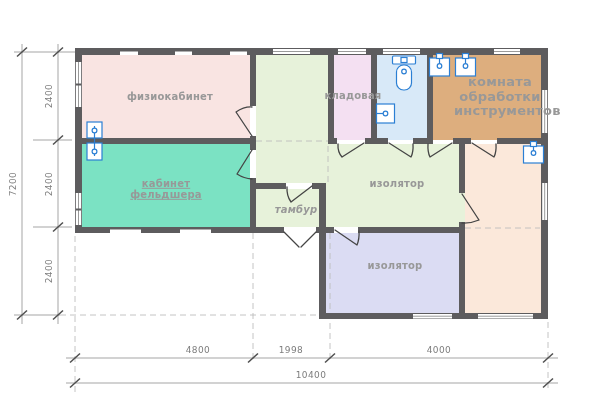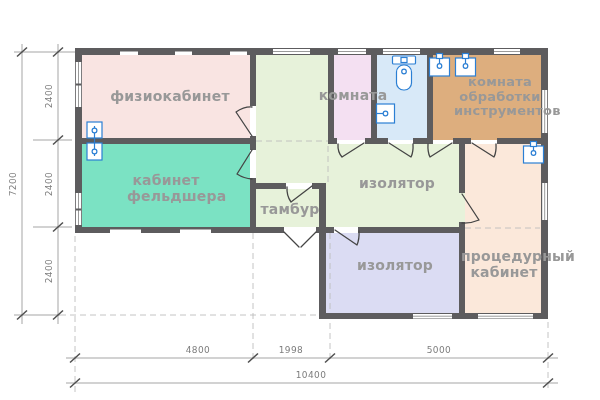--- a/index.html
+++ b/index.html
@@ -4,21 +4,21 @@
 <style>
   html,body{margin:0;padding:0;}
   .canvas{
     position:relative;width:600px;height:400px;overflow:hidden;
     background:var(--background,#fff);
     font-family:"DejaVu Sans","Liberation Sans",sans-serif;
   }
   .room{position:absolute;}
   .rlabel{
     position:absolute;transform:translate(-50%,-50%);
-    font-size:14px;font-weight:bold;color:var(--label,#989898);
+    font-size:10px;font-weight:bold;color:var(--label,#989898);
     text-align:center;line-height:1.12;letter-spacing:.2px;white-space:nowrap;
   }
   .rlabel.wrap{white-space:normal;}
   .dlabel{
     position:absolute;transform:translate(-50%,-50%);
     font-size:9px;color:var(--dimtext,#7d7d7d);letter-spacing:.4px;white-space:nowrap;
   }
   .dlabel.rot{transform:translate(-50%,-50%) rotate(-90deg);}
   svg.overlay{position:absolute;left:0;top:0;}
 </style>
@@ -187,30 +187,29 @@
       <path d="M70,362.5 L80,353.5"></path>
       <path d="M248,362.5 L258,353.5"></path>
       <path d="M325,362.5 L335,353.5"></path>
       <path d="M543,362.5 L553,353.5"></path>
       <path d="M70,387.5 L80,378.5"></path>
       <path d="M543,387.5 L553,378.5"></path>
     </g>
   </svg>
 
   <div class="rlabel" style="left:170px;top:97px;">физиокабинет</div>
-  <div class="rlabel wrap" style="left:166px;top:189px;width:78px;">кабинет фельдшера</div>
-  <div class="rlabel" style="left:353px;top:96px;">комната</div>
+  <div class="rlabel wrap" style="left:166px;top:189px;width:78px;text-decoration:underline;">кабинет фельдшера</div>
+  <div class="rlabel" style="left:353px;top:96px;">кладовая</div>
   <div class="rlabel wrap" style="left:500px;top:97px;width:92px;font-size:13px;">комната обработки инструментов</div>
-  <div class="rlabel" style="left:290px;top:210px;">тамбур</div>
+  <div class="rlabel" style="left:296px;top:210px;font-style:italic;">тамбур</div>
   <div class="rlabel" style="left:397px;top:184px;">изолятор</div>
   <div class="rlabel" style="left:395px;top:266px;">изолятор</div>
-  <div class="rlabel wrap" style="left:504px;top:265px;width:86px;">процедурный кабинет</div>
 
   <div class="dlabel rot" style="left:49px;top:96px;">2400</div>
   <div class="dlabel rot" style="left:49px;top:184px;">2400</div>
   <div class="dlabel rot" style="left:49px;top:271px;">2400</div>
   <div class="dlabel rot" style="left:13px;top:184px;">7200</div>
   <div class="dlabel" style="left:164px;top:350px;margin-left:34px;">4800</div>
   <div class="dlabel" style="left:291px;top:350px;">1998</div>
-  <div class="dlabel" style="left:439px;top:350px;">5000</div>
+  <div class="dlabel" style="left:439px;top:350px;">4000</div>
   <div class="dlabel" style="left:311px;top:375px;">10400</div>
 
 </div>
 
 </body></html>

